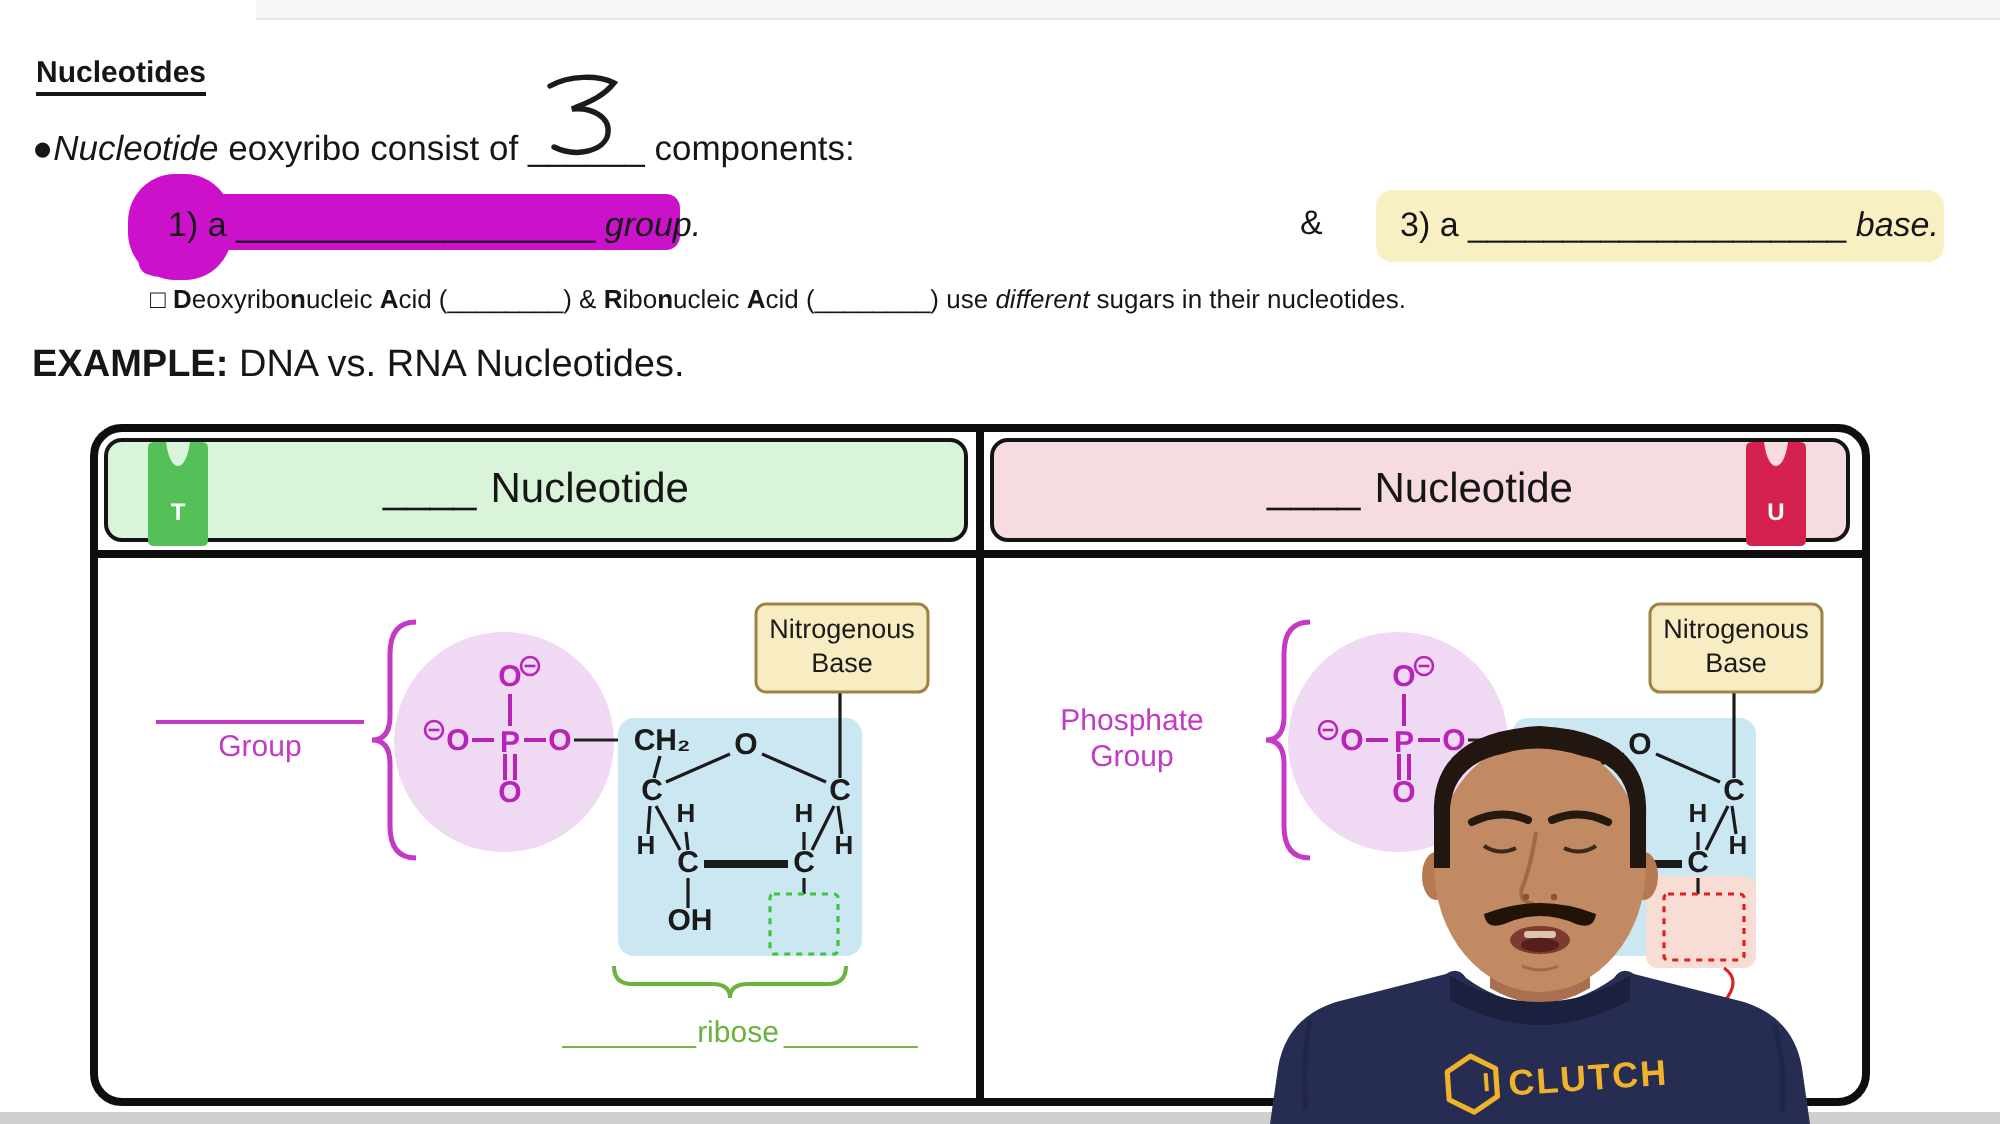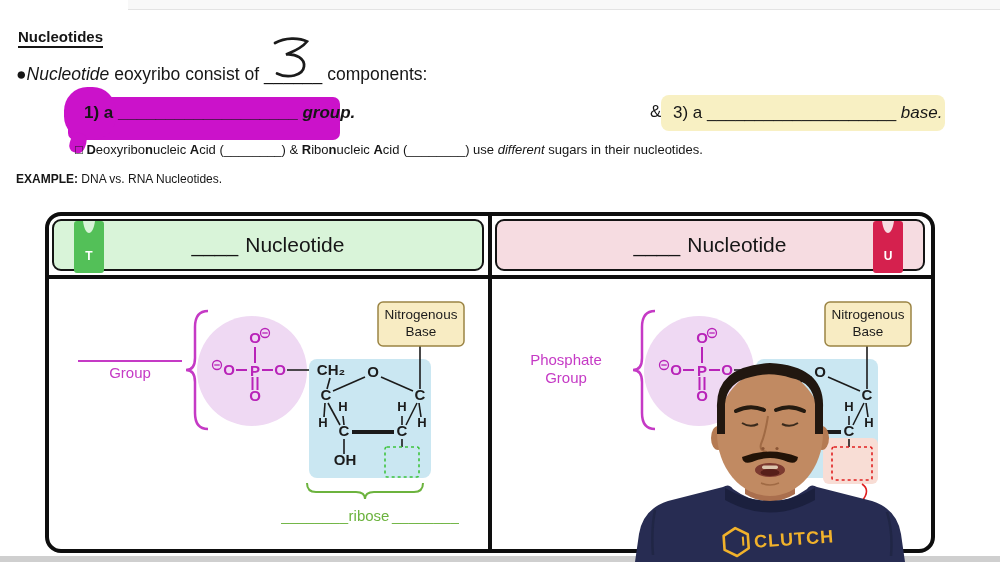--- a/index.html
+++ b/index.html
@@ -11,30 +11,30 @@
   .title{position:absolute;left:18px;top:28px;font-size:15px;font-weight:bold;}
   .title span{border-bottom:2px solid #161616;padding-bottom:1px;}
   .bullet{position:absolute;left:16px;top:64px;font-size:17.5px;white-space:nowrap;}
   .bullet i{font-style:italic;}
   .blank3{position:relative;display:inline-block;}
   .three-svg{position:absolute;left:4px;top:-30px;width:46px;height:48px;}
   
   .hl{position:absolute;border-radius:8px;font-size:17px;white-space:nowrap;}
   .hl .txt{position:relative;z-index:2;}
   .hl i{font-style:italic;}
-  .hl-magenta{left:68px;top:97px;width:272px;height:43px;background:#cb12ca;border-radius:7px;padding:6px 0 0 16px;box-sizing:border-box;font-weight:bold;}
+  .hl-magenta{left:68px;top:97px;width:272px;height:28px;background:#cb12ca;border-radius:7px;padding:6px 0 0 16px;box-sizing:border-box;}
   .hl-magenta::before{content:"";position:absolute;left:-4px;top:-10px;width:52px;height:53px;background:#cb12ca;border-radius:45%;}
   .hl-magenta::after{content:"";position:absolute;left:2px;bottom:-13px;width:16px;height:20px;background:#cb12ca;border-radius:40%;transform:rotate(18deg);}
   .hl-blue{left:395px;top:98px;width:240px;height:33px;background:#cfe9f8;padding:6px 0 0 10px;box-sizing:border-box;}
-  .hl-yellow{left:661px;top:95px;width:284px;height:36px;background:#f8f0c3;padding:8px 0 0 12px;box-sizing:border-box;}
+  .hl-yellow{left:688px;top:95px;width:284px;height:36px;background:#f8f0c3;padding:8px 0 0 12px;box-sizing:border-box;}
   .amp{position:absolute;left:650px;top:102px;font-size:17px;}
   .subnote{position:absolute;left:75px;top:142px;font-size:13px;white-space:nowrap;}
   .subnote .b{font-weight:bold;}
   .subnote .i{font-style:italic;}
-  .example{position:absolute;left:16px;top:172px;font-size:12px;}
+  .example{position:absolute;left:16px;top:172px;font-size:19px;}
   .example b{font-weight:bold;}
   
   .tbl{position:absolute;left:45px;top:212px;width:890px;height:341px;background:#fff;
        border:4px solid #0e0e0e;border-radius:16px;box-sizing:border-box;z-index:1;}
   .hdr{position:absolute;top:3px;height:52px;border:2px solid #141414;border-radius:9px;
        display:flex;align-items:center;justify-content:center;font-size:21px;box-sizing:border-box;}
   .hdr .blankpart{letter-spacing:0;}
   .hdr .titlepart{margin-left:7px;}
   .hdr-l{left:3px;width:432px;background:#d9f4d9;}
   .hdr-r{left:446px;width:430px;background:#f6dce1;}

